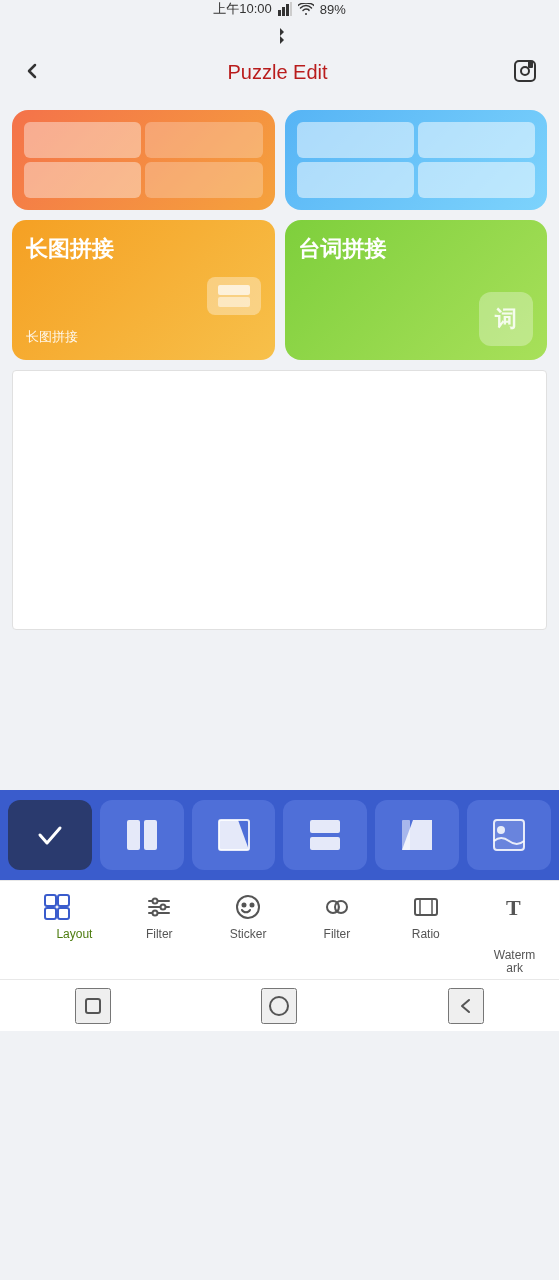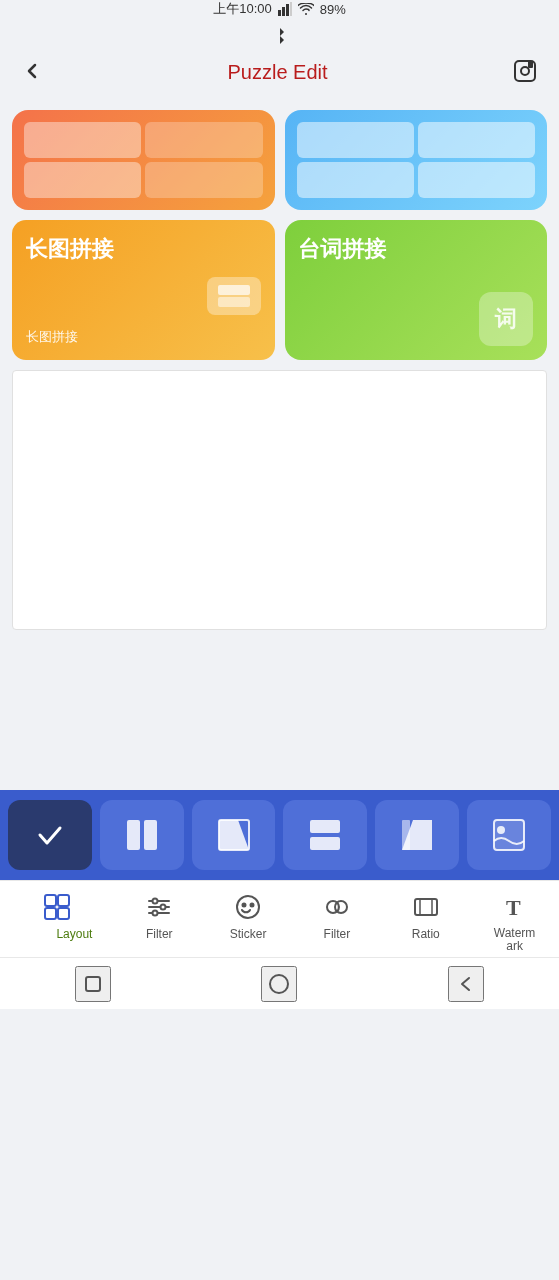--- a/index.html
+++ b/index.html
@@ -484,21 +484,21 @@
     </div>
     <span class="tb-label">Ratio</span>
   </div>
 
   <div class="toolbar-item">
     <div class="tb-icon">
       <svg width="28" height="28" viewBox="0 0 28 28" fill="none">
         <text x="5" y="22" font-family="serif" font-size="22" font-weight="bold" fill="#555">T</text>
       </svg>
     </div>
-    <span class="tb-label" style="line-height:1.1;">Waterm<br>ark</span>
+    <span class="tb-label" style="line-height:1.1;margin-top:22px;">Waterm<br>ark</span>
   </div>
 
 </div>
 
 <div class="nav-bar">
   <button class="nav-btn">
     <svg width="22" height="22" viewBox="0 0 22 22" fill="none">
       <rect x="4" y="4" width="14" height="14" rx="2" stroke="#555" stroke-width="2"></rect>
     </svg>
   </button>

